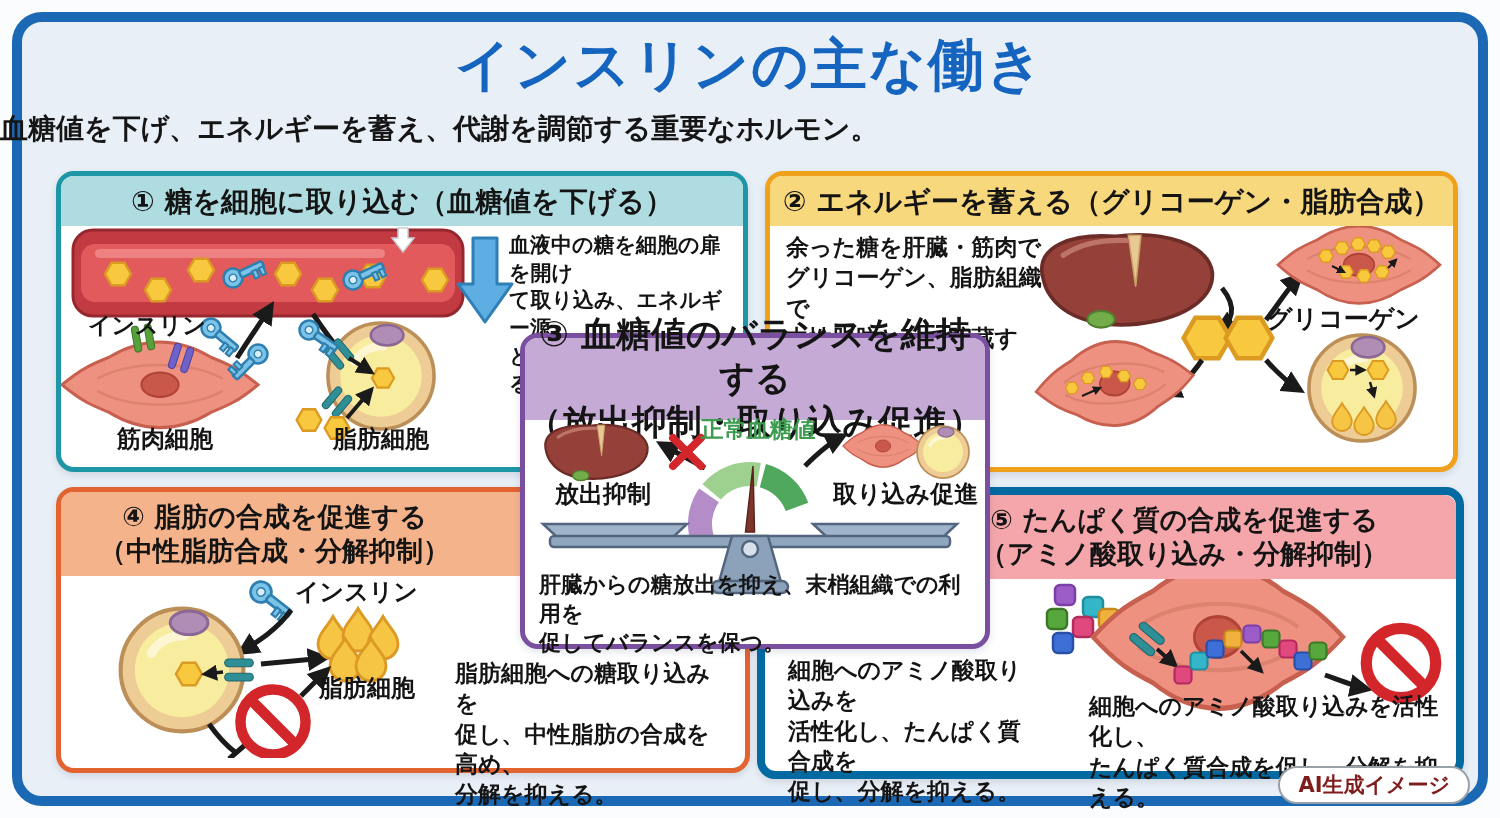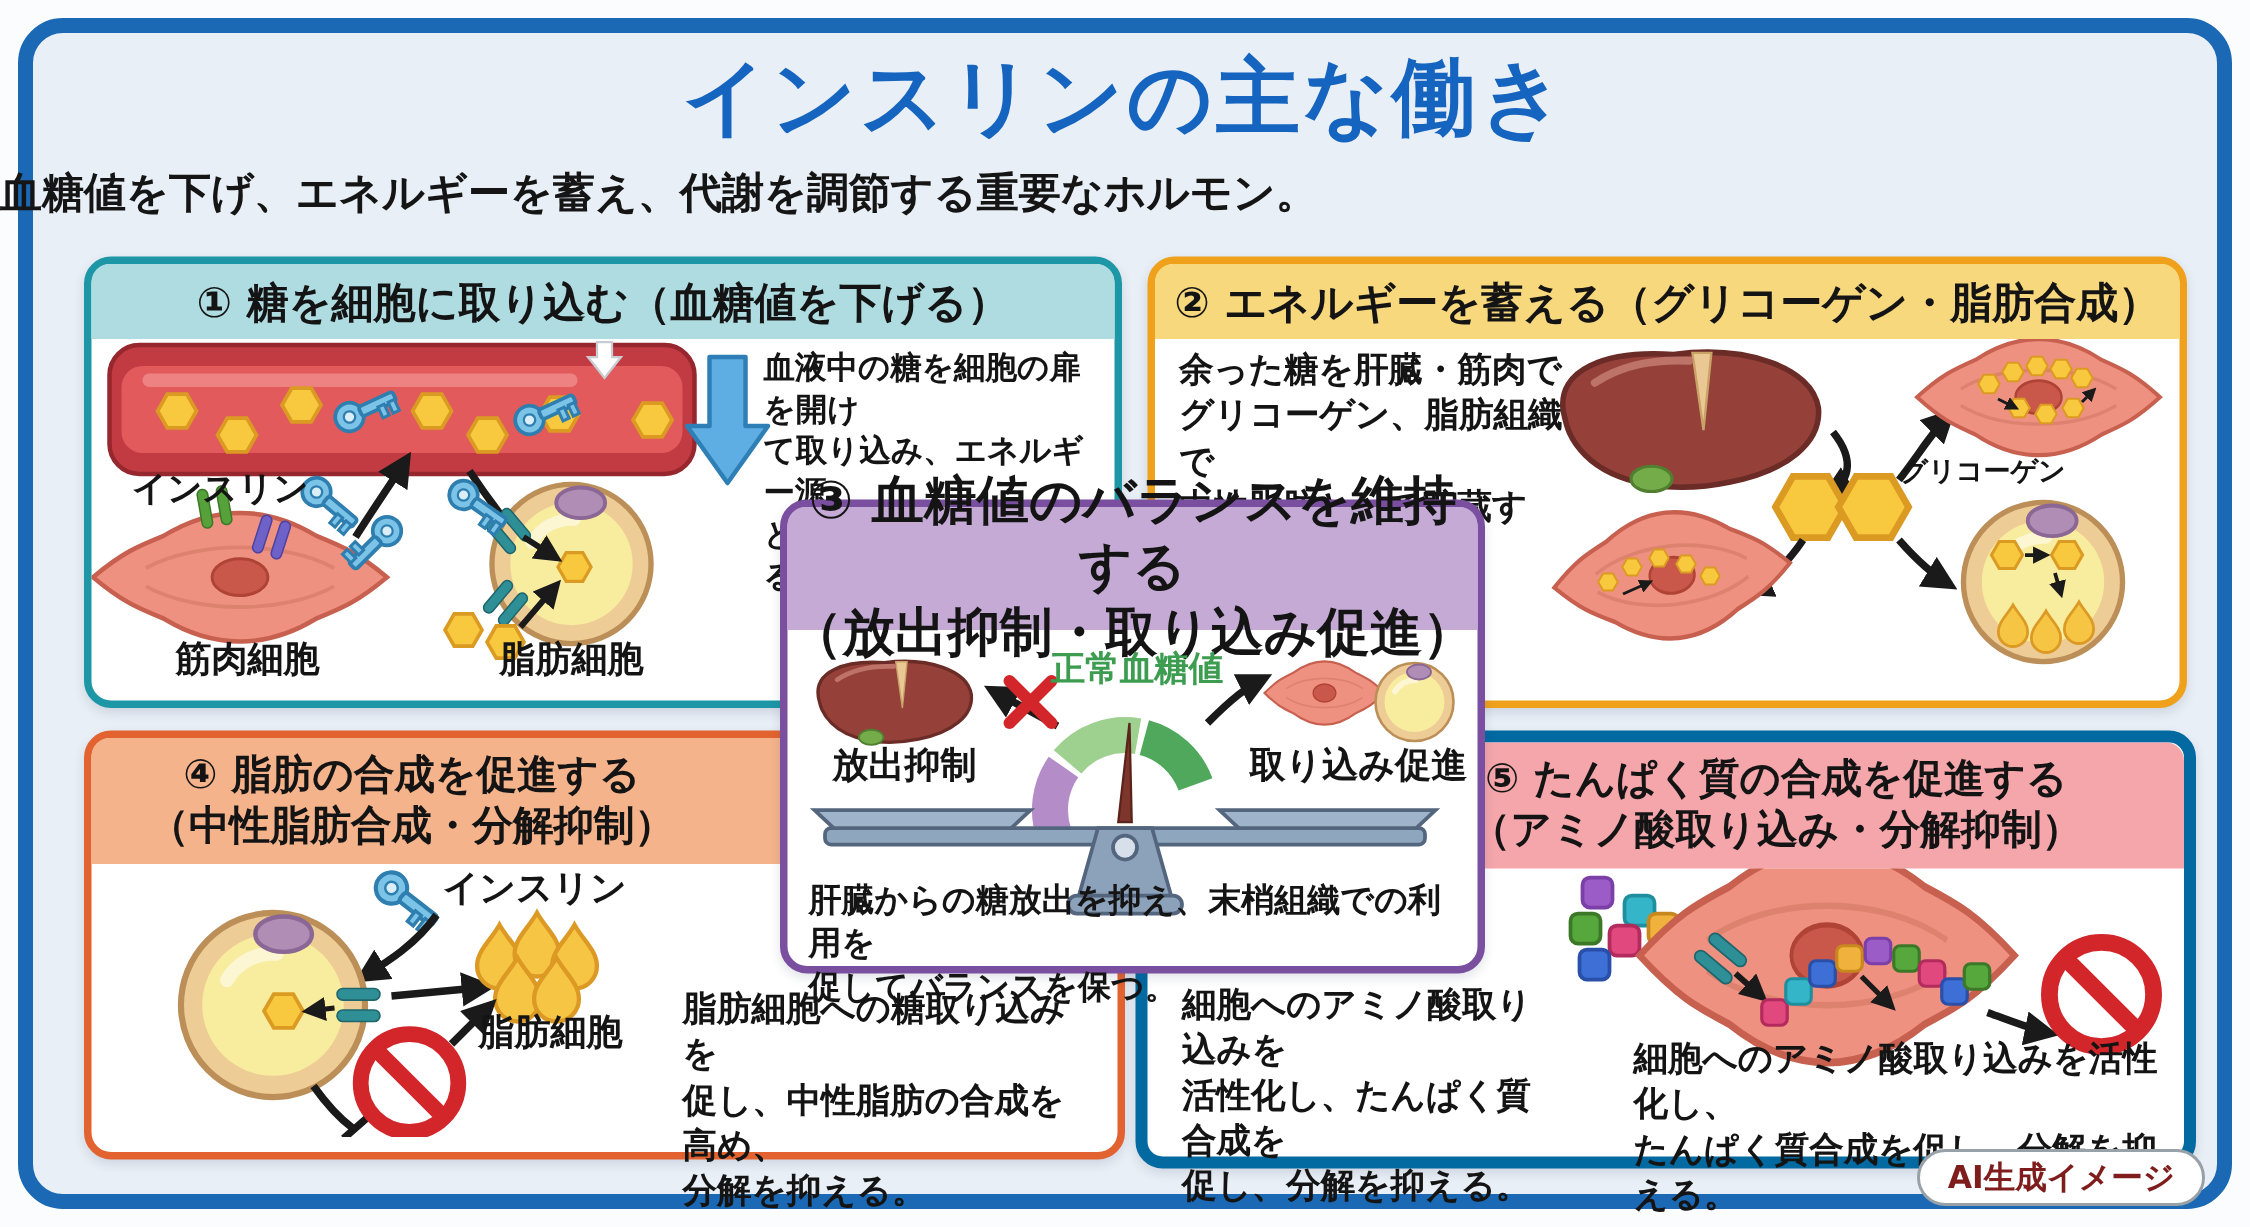--- a/index.html
+++ b/index.html
@@ -21,21 +21,21 @@
   .lbl{position:absolute;font-weight:800;font-size:24px;white-space:nowrap;}
   .desc{position:absolute;font-weight:800;white-space:pre-line;line-height:1.32;}
   #panel1{left:56px;top:171px;width:682px;height:291px;border:5px solid #1D96A5;}
   #panel1 .panel-header{height:50px;background:#AFDCE1;font-size:28px;}
   #panel1 .panel-body{top:50px;height:231px;}
   #panel2{left:765px;top:171px;width:683px;height:291px;border:5px solid #F0A11C;}
   #panel2 .panel-header{height:50px;background:#F8D87D;font-size:28px;}
   #panel2 .panel-body{top:50px;height:231px;}
   #panel3{left:520px;top:333px;width:460px;height:306px;border:5px solid #7A4FA0;z-index:5;}
   #panel3 .panel-header{height:82px;background:#C4AAD5;font-size:35px;}
-  #panel3 .panel-body{top:90px;height:214px;}
+  #panel3 .panel-body{top:74px;height:214px;}
   #panel4{left:56px;top:487px;width:684px;height:276px;border:5px solid #E2632F;}
   #panel4 .panel-header{height:84px;background:#F4B38B;font-size:27px;
          justify-content:flex-start;padding-left:38px;}
   #panel4 .panel-body{top:84px;height:182px;}
   #panel5{left:757px;top:487px;width:691px;height:276px;border:8px solid #0369a1;}
   #panel5 .panel-header{height:84px;background:#F4A6AB;font-size:27px;
          justify-content:flex-start;padding-left:215px;}
   #panel5 .panel-body{top:84px;height:182px;}
   .badge{position:absolute;right:30px;top:766px;z-index:10;background:#FFFFFF;
          border:2.5px solid #98A0A8;border-radius:22px;padding:3px 18px;
@@ -181,21 +181,21 @@
         <use href="#hex" transform="translate(608,144) scale(0.8)"></use>
         <path d="M580,144 L594,144" stroke="#1A1A1A" stroke-width="2.5" fill="none" marker-end="url(#ah)"></path>
         <path d="M600,156 L604,170" stroke="#1A1A1A" stroke-width="2.5" fill="none" marker-end="url(#ah)"></path>
         <use href="#drop" transform="translate(572,190) scale(0.75)"></use>
         <use href="#drop" transform="translate(594,194) scale(0.75)"></use>
         <use href="#drop" transform="translate(616,188) scale(0.75)"></use>
       </svg>
       <div class="desc" style="left:16px;top:6px;width:260px;font-size:23px;">余った糖を肝臓・筋肉で
 グリコーゲン、脂肪組織で
 中性脂肪として貯蔵する。</div>
-      <div class="lbl" style="left:497px;top:76px;font-size:18px;">グリコーゲン</div>
+      <div class="lbl" style="left:497px;top:76px;font-size:25px;">グリコーゲン</div>
     </div>
   </div>
 
   <div class="panel" id="panel3">
     <div class="panel-header">③ 血糖値のバランスを維持する
 （放出抑制・取り込み促進）</div>
     <div class="panel-body">
       <svg class="art" width="450" height="214" viewBox="0 0 450 214">
         <use href="#liv" transform="translate(18,10) scale(0.63)"></use>
         <path d="M180,56 L136,32" fill="none" stroke="#1A1A1A" stroke-width="5" marker-end="url(#ah)"></path>

